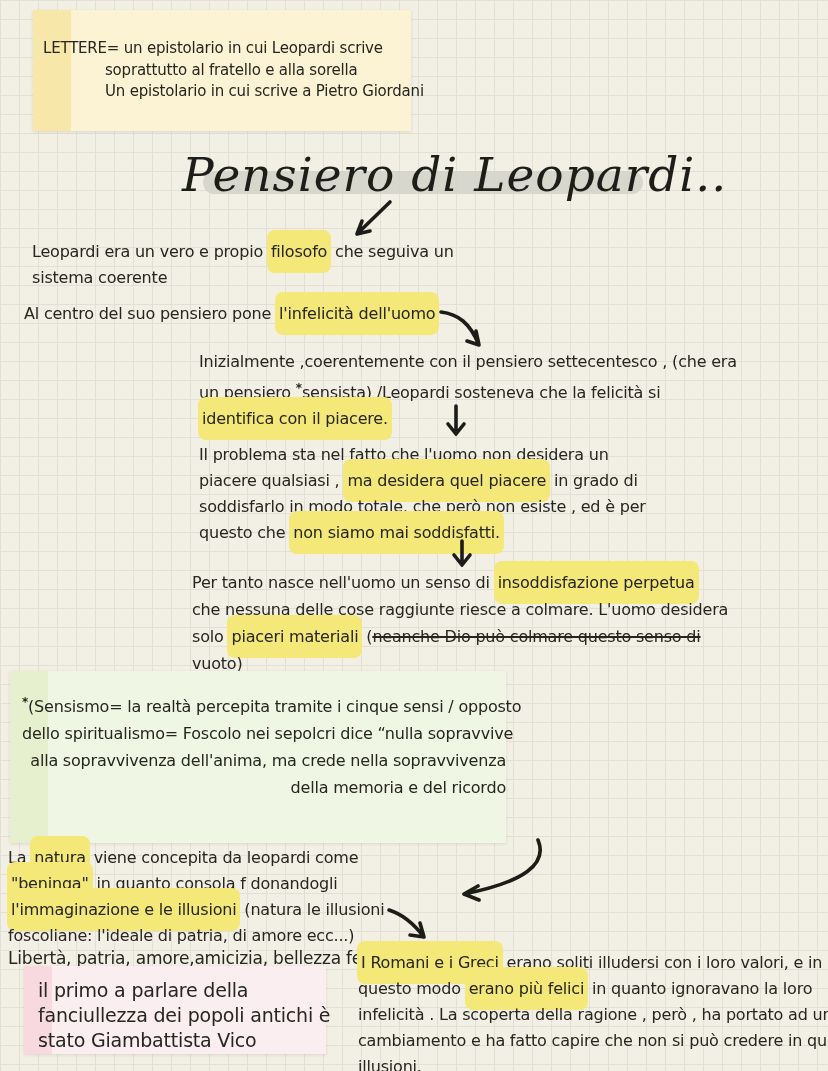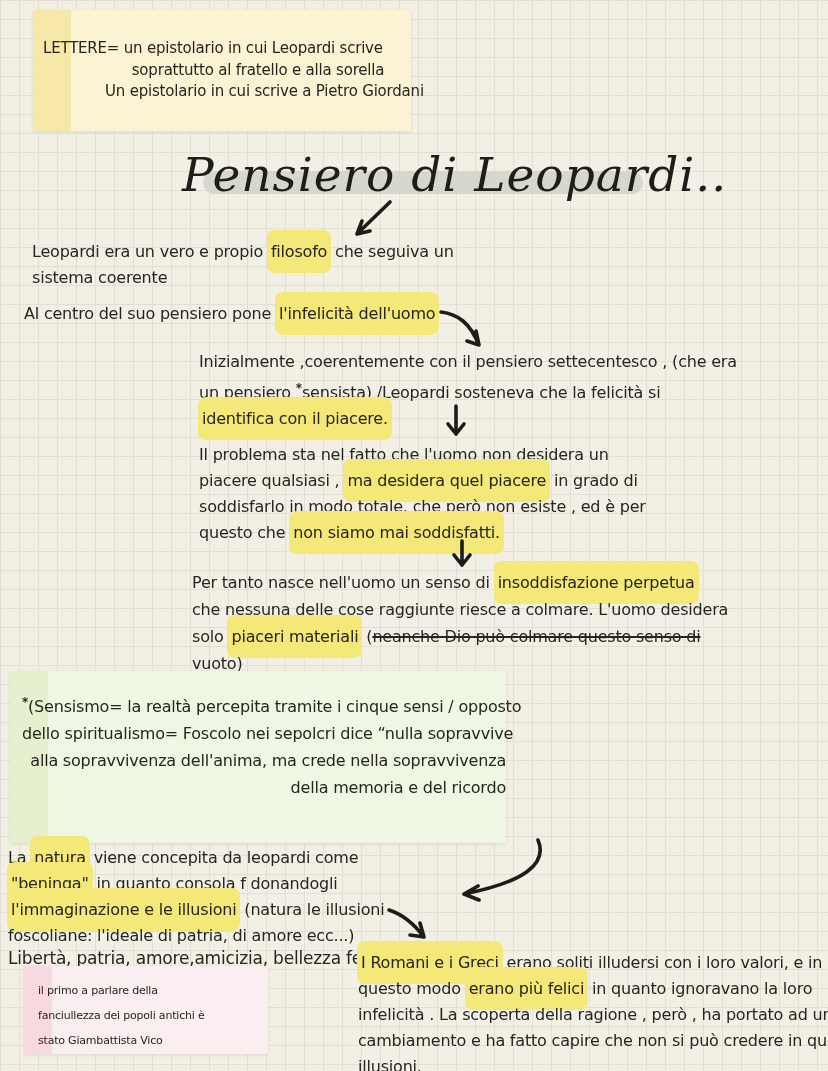--- a/index.html
+++ b/index.html
@@ -33,21 +33,21 @@
 </style>
 </head>
 <body>
 
 <div class="page">
 
   <div class="sticky hand" style="left:33px; top:10px; width:378px; height:121px; background:#fbf3d3; font-size:15px; line-height:21.5px;">
     <div class="edge" style="width:38px; background:#f7e7a8;"></div>
     <div class="content" style="padding:28px 0 0 10px;">
       <div class="line">LETTERE= un epistolario in cui Leopardi scrive</div>
-      <div class="line" style="padding-left:62px;text-align:center;">soprattutto al fratello e alla sorella</div>
+      <div class="line" style="padding-left:62px;">soprattutto al fratello e alla sorella</div>
       <div class="line" style="padding-left:62px;">Un epistolario in cui scrive a Pietro Giordani</div>
     </div>
   </div>
 
   <div class="title-hl"></div>
   <div class="title">Pensiero di Leopardi..</div>
 
   <svg class="arrow" style="left:346px; top:197px;" width="50" height="44" viewBox="0 0 50 44">
     <path d="M44,5 L11,37 M11,37 L24,34 M11,37 L16,24"></path>
   </svg>
@@ -112,21 +112,21 @@
     <div class="line"><span class="hl">"beninga"</span><span> in quanto consola f donandogli</span></div>
     <div class="line"><span class="hl">l'immaginazione e le illusioni</span><span> (natura le illusioni</span></div>
     <div class="line">foscoliane: l'ideale di patria, di amore ecc...)</div>
     <div class="line small-note">Libertà, patria, amore,amicizia, bellezza femminile</div>
   </div>
 
   <svg class="arrow" style="left:382px; top:903px;" width="56" height="46" viewBox="0 0 56 46">
     <path d="M7,7 C20,11 32,21 42,34 M42,34 L28,32 M42,34 L38,20"></path>
   </svg>
 
-  <div class="sticky hand" style="left:24px; top:966px; width:244px; height:88px; background:#faeef1; font-size:11px; line-height:25px;">
+  <div class="sticky hand" style="left:24px; top:966px; width:302px; height:88px; background:#faeef1; font-size:19px; line-height:25px;">
     <div class="edge" style="width:28px; background:#f9d9e0;"></div>
     <div class="content" style="padding:12px 0 0 14px;">
       <div class="line">il primo a parlare della</div>
       <div class="line">fanciullezza dei popoli antichi è</div>
       <div class="line">stato Giambattista Vico</div>
     </div>
   </div>
 
   <div class="abs hand" style="left:358px; top:950px;">
     <div class="line"><span class="hl">I Romani e i Greci</span><span> erano soliti illudersi con i loro valori, e in</span></div>

